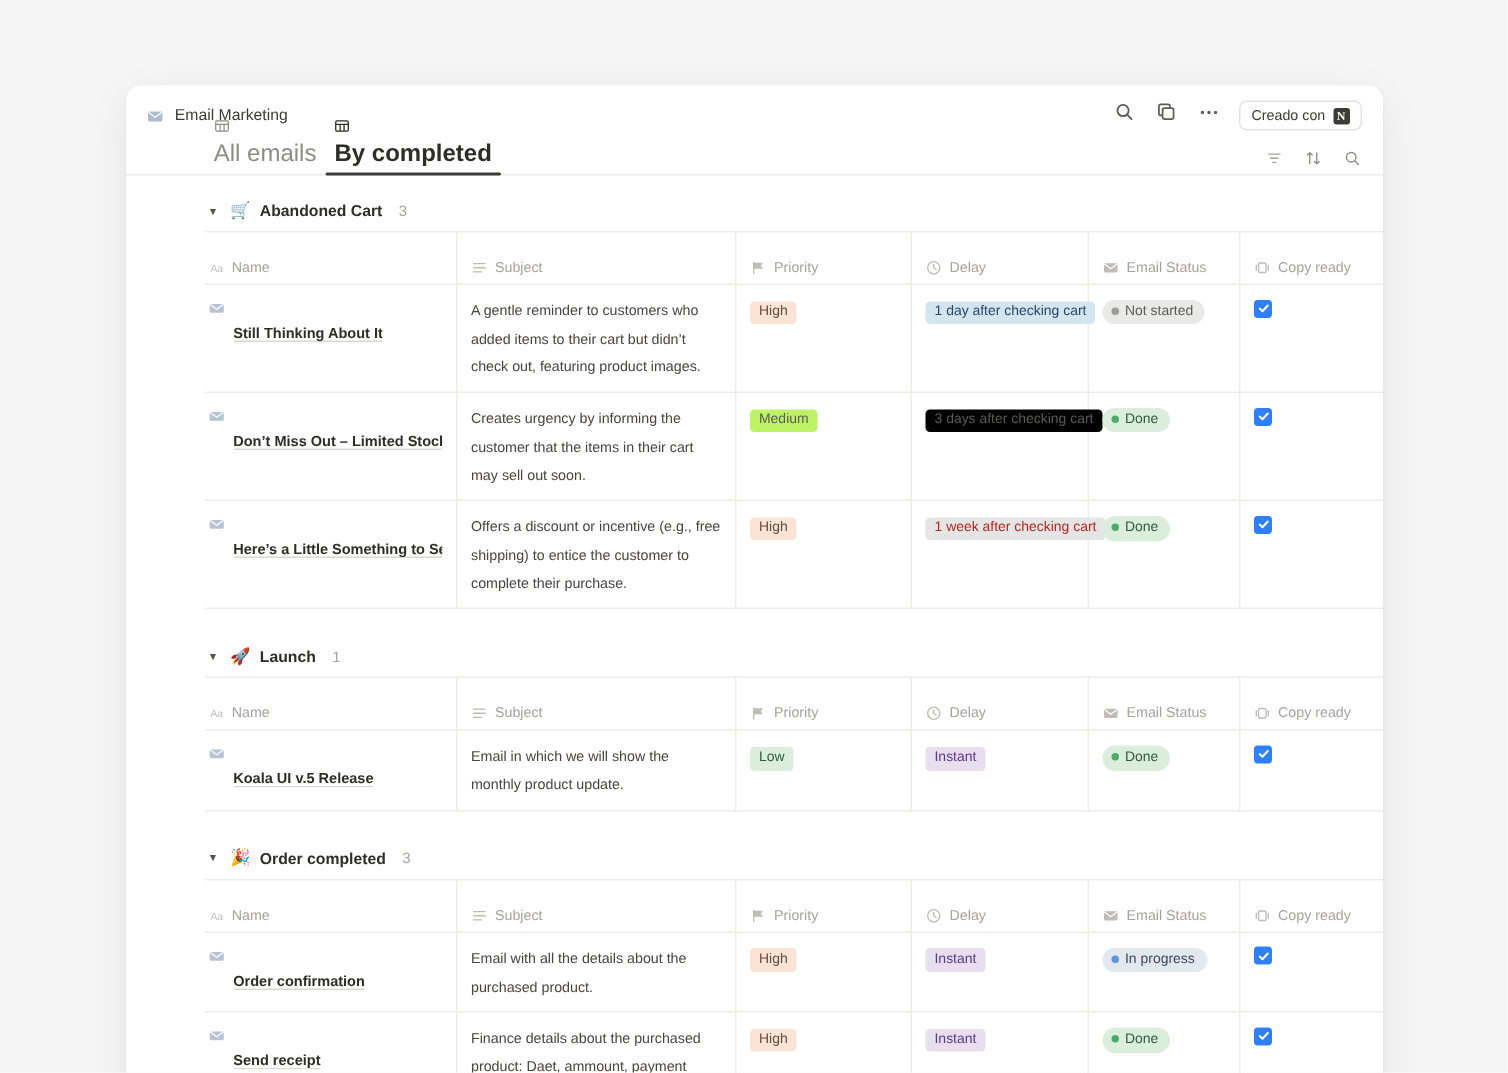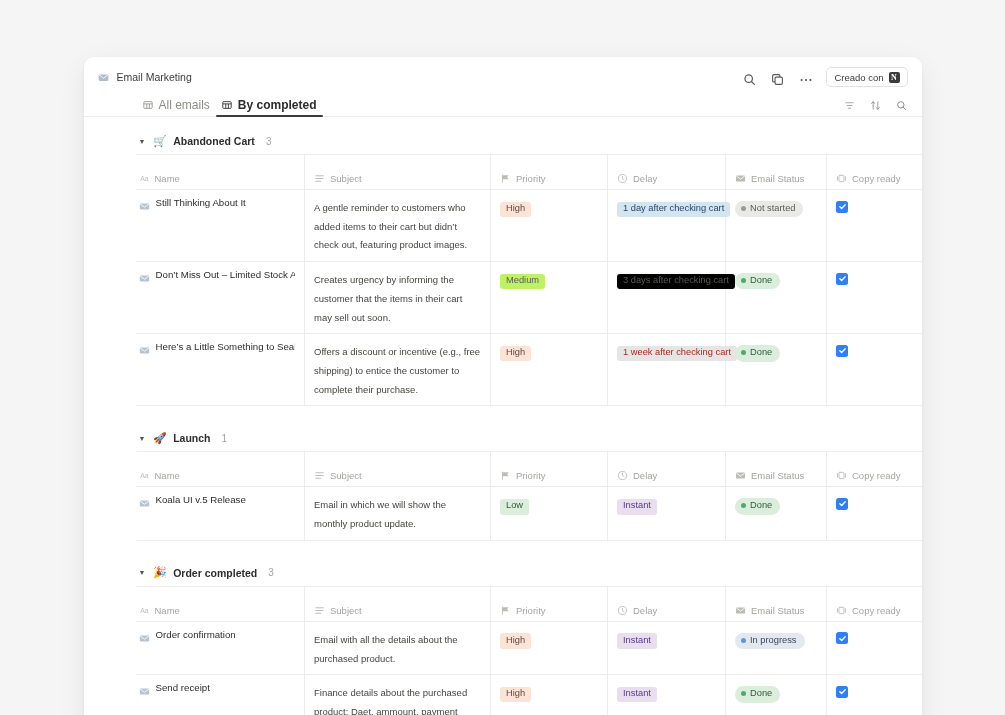--- a/index.html
+++ b/index.html
@@ -43,21 +43,21 @@
     display: flex;
     align-items: center;
     gap: 7px;
     font-size: 10.5px;
     color: #3b3b39;
   }
   .bc-icon { width: 13px; height: 13px; display: inline-flex; align-items: center; justify-content: center; }
   .topbar-right {
     margin-left: auto;
     display: flex;
-    align-items: flex-end;
+    align-items: flex-start;
     gap: 13px;
   }
   .ticon {
     width: 15px; height: 15px;
     display: inline-flex; align-items: center; justify-content: center;
     color: #5b5b57;
     cursor: pointer;
   }
   .creado-btn {
     display: inline-flex;
@@ -90,27 +90,28 @@
   .tabsrow {
     height: 24px;
     display: flex;
     align-items: flex-end;
     padding: 0 14px 0 53px;
     border-bottom: 1px solid #ececeb;
     margin-top: 2px;
   }
   .tab {
     display: inline-flex;
-    align-items: center;
+    align-items: flex-start;
     gap: 5px;
-    font-size: 12px;
+    font-size: 16px;
     color: #8d8d87;
     padding: 0 6px 4px 6px;
     cursor: pointer;
     position: relative;
+    flex-direction: column;
   }
   .tab.active {
     color: #2d2d2b;
     font-weight: bold;
   }
   .tab.active::after {
     content: "";
     position: absolute;
     left: 0; right: 0; bottom: -1px;
     height: 2px;
@@ -218,27 +219,28 @@
   .col-priority { width: 117px; }
   .col-delay    { width: 118px; }
   .col-status   { width: 101px; }
   .col-copy     { width: 95px; }
 
   
   .name-cell { display: flex; align-items: flex-start; gap: 6px; overflow: hidden; }
   .name-cell .mail-ico { flex: 0 0 auto; margin-top: 1px; }
   .name-text {
     font-size: 9.7px;
-    font-weight: normal;
+    font-weight: bold;
     color: #2d2d2b;
     text-decoration: underline;
     text-decoration-color: #d8d7d3;
     text-underline-offset: 2px;
     white-space: nowrap;
     overflow: hidden;
+    margin-top: 20px;
   }
   .subj-text {
     font-size: 9.5px;
     color: #46453f;
     line-height: 1.55;
   }
 
   
   .pill {
     display: inline-block;

